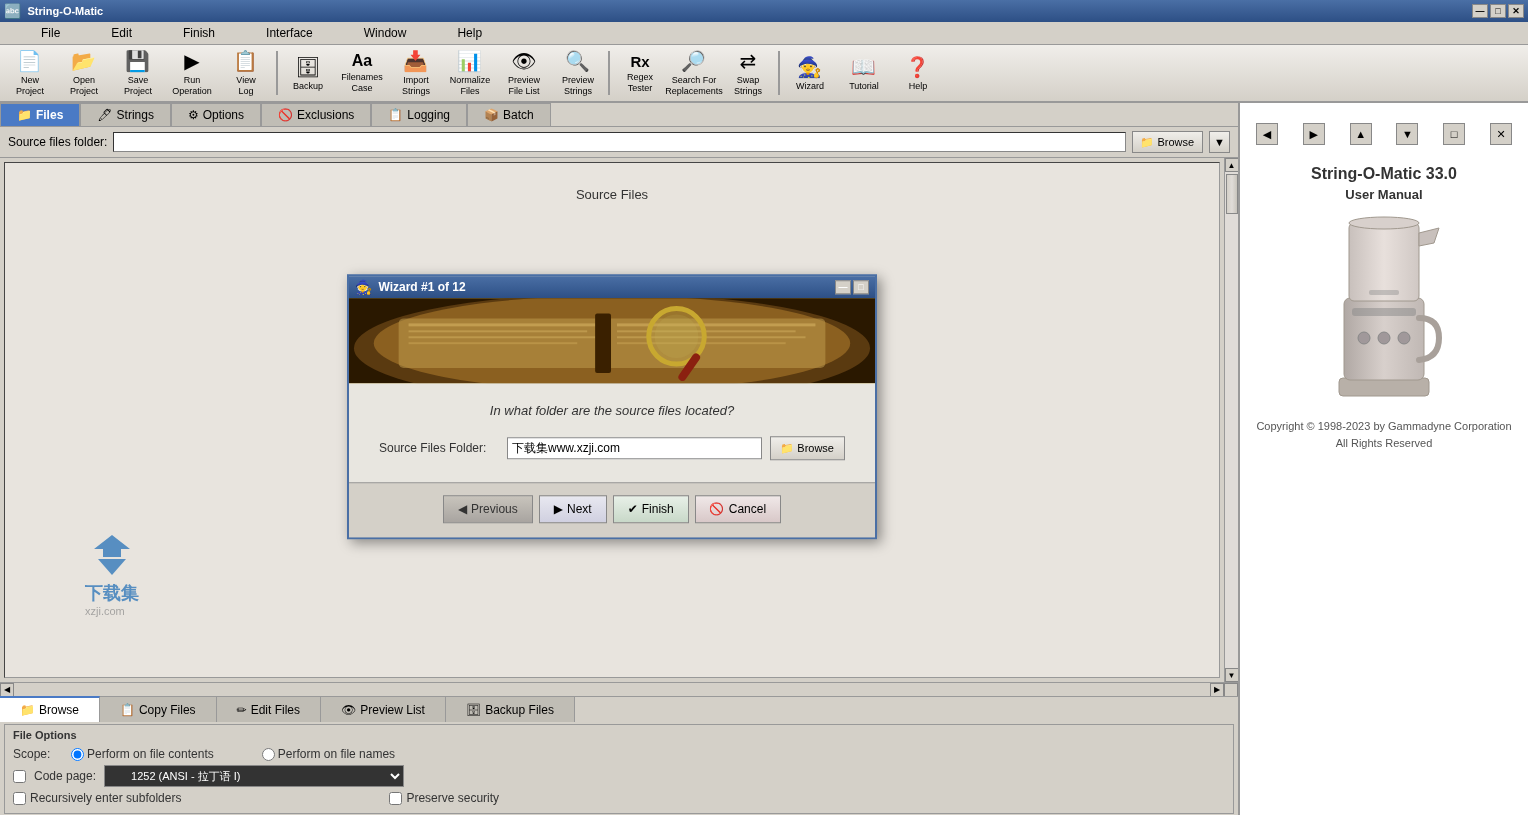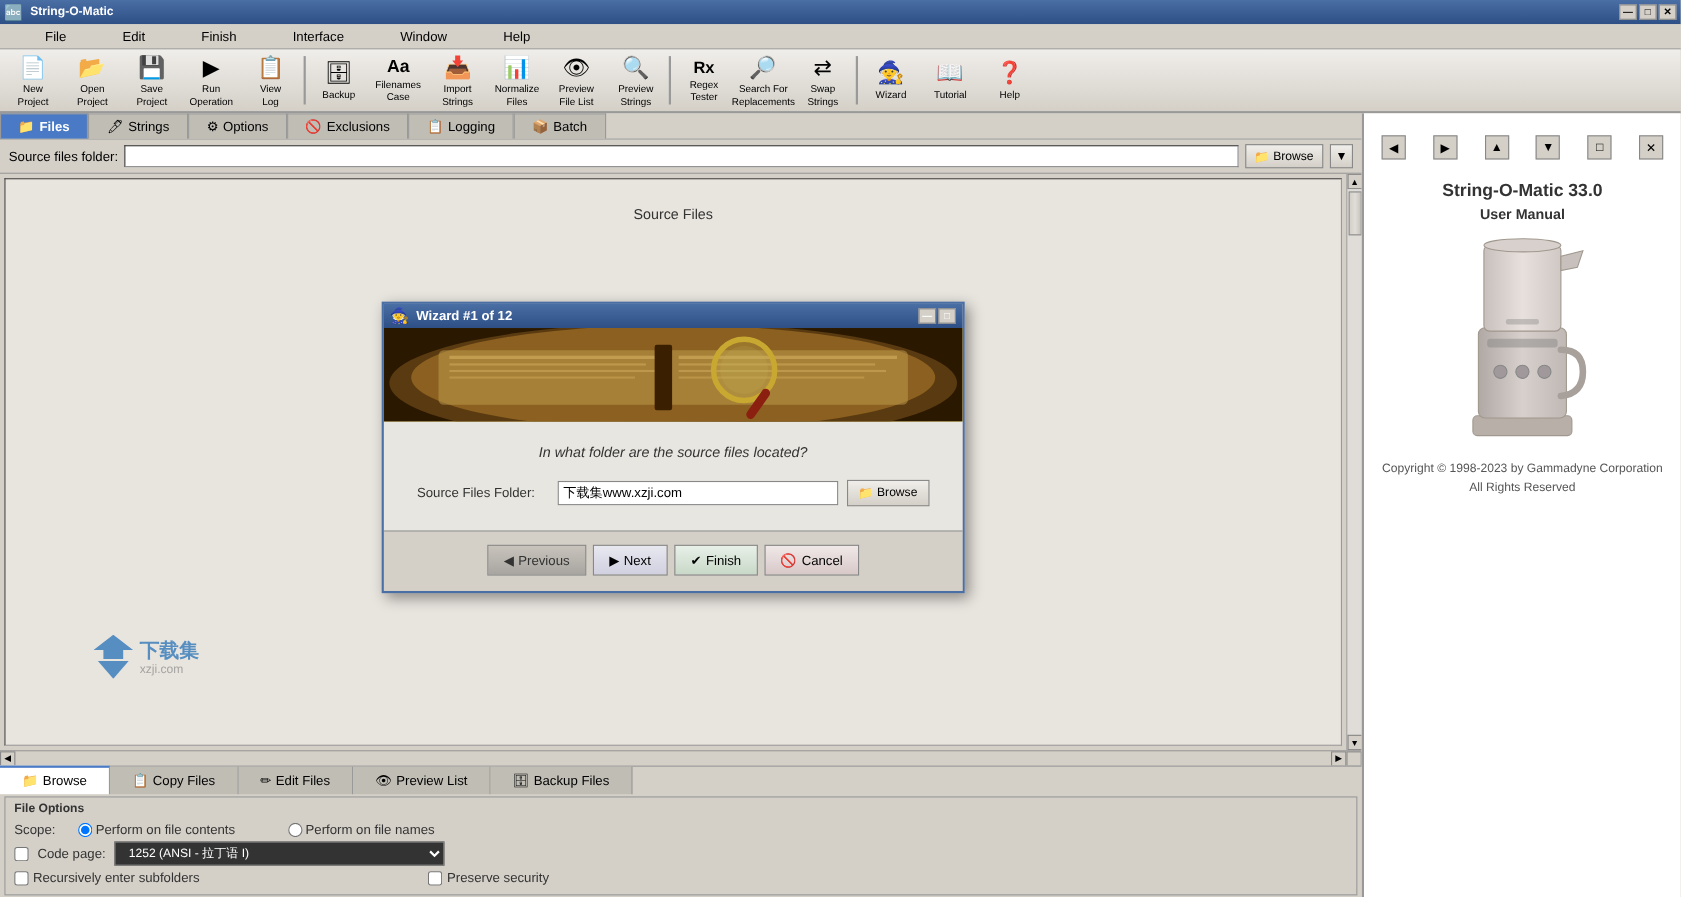--- a/index.html
+++ b/index.html
@@ -323,21 +323,21 @@
       gap: 8px;
     }
     .options-label { font-size: 12px; color: #333; min-width: 50px; }
     .radio-label { font-size: 12px; color: #333; display: flex; align-items: center; gap: 3px; }
     .code-page-select {
       height: 22px;
       width: 300px;
       border: 1px solid #888;
       background: #333;
       color: white;
-      padding: 0 8px;
+      padding: 0 22px;
       font-size: 11px;
     }
     .checkbox-label { font-size: 12px; color: #333; display: flex; align-items: center; gap: 4px; }
 
     
     .right-panel {
       width: 290px;
       background: white;
       border-left: 2px solid #999;
       display: flex;
@@ -630,21 +630,21 @@
               <span>Finish</span>
             </button>
             <button class="wiz-btn cancel-btn">
               <span>🚫</span>
               <span>Cancel</span>
             </button>
           </div>
         </div>
 
         <div class="watermark">
-          <div style="display:flex;align-items:center;gap:6px;">
+          <div style="display:flex;align-items:center;gap:6px;flex-direction:column;">
             <div style="position:relative;width:36px;height:40px;">
               <svg width="36" height="40" viewBox="0 0 36 40">
                 <polygon points="18,0 36,14 27,14 27,22 9,22 9,14 0,14" fill="#1a6bb5"></polygon>
                 <polygon points="4,24 32,24 18,40" fill="#1a6bb5"></polygon>
               </svg>
             </div>
             <div>
               <div style="color:#1a6bb5;font-size:18px;font-weight:bold;">下载集</div>
               <div style="color:#888;font-size:11px;">xzji.com</div>
             </div>

